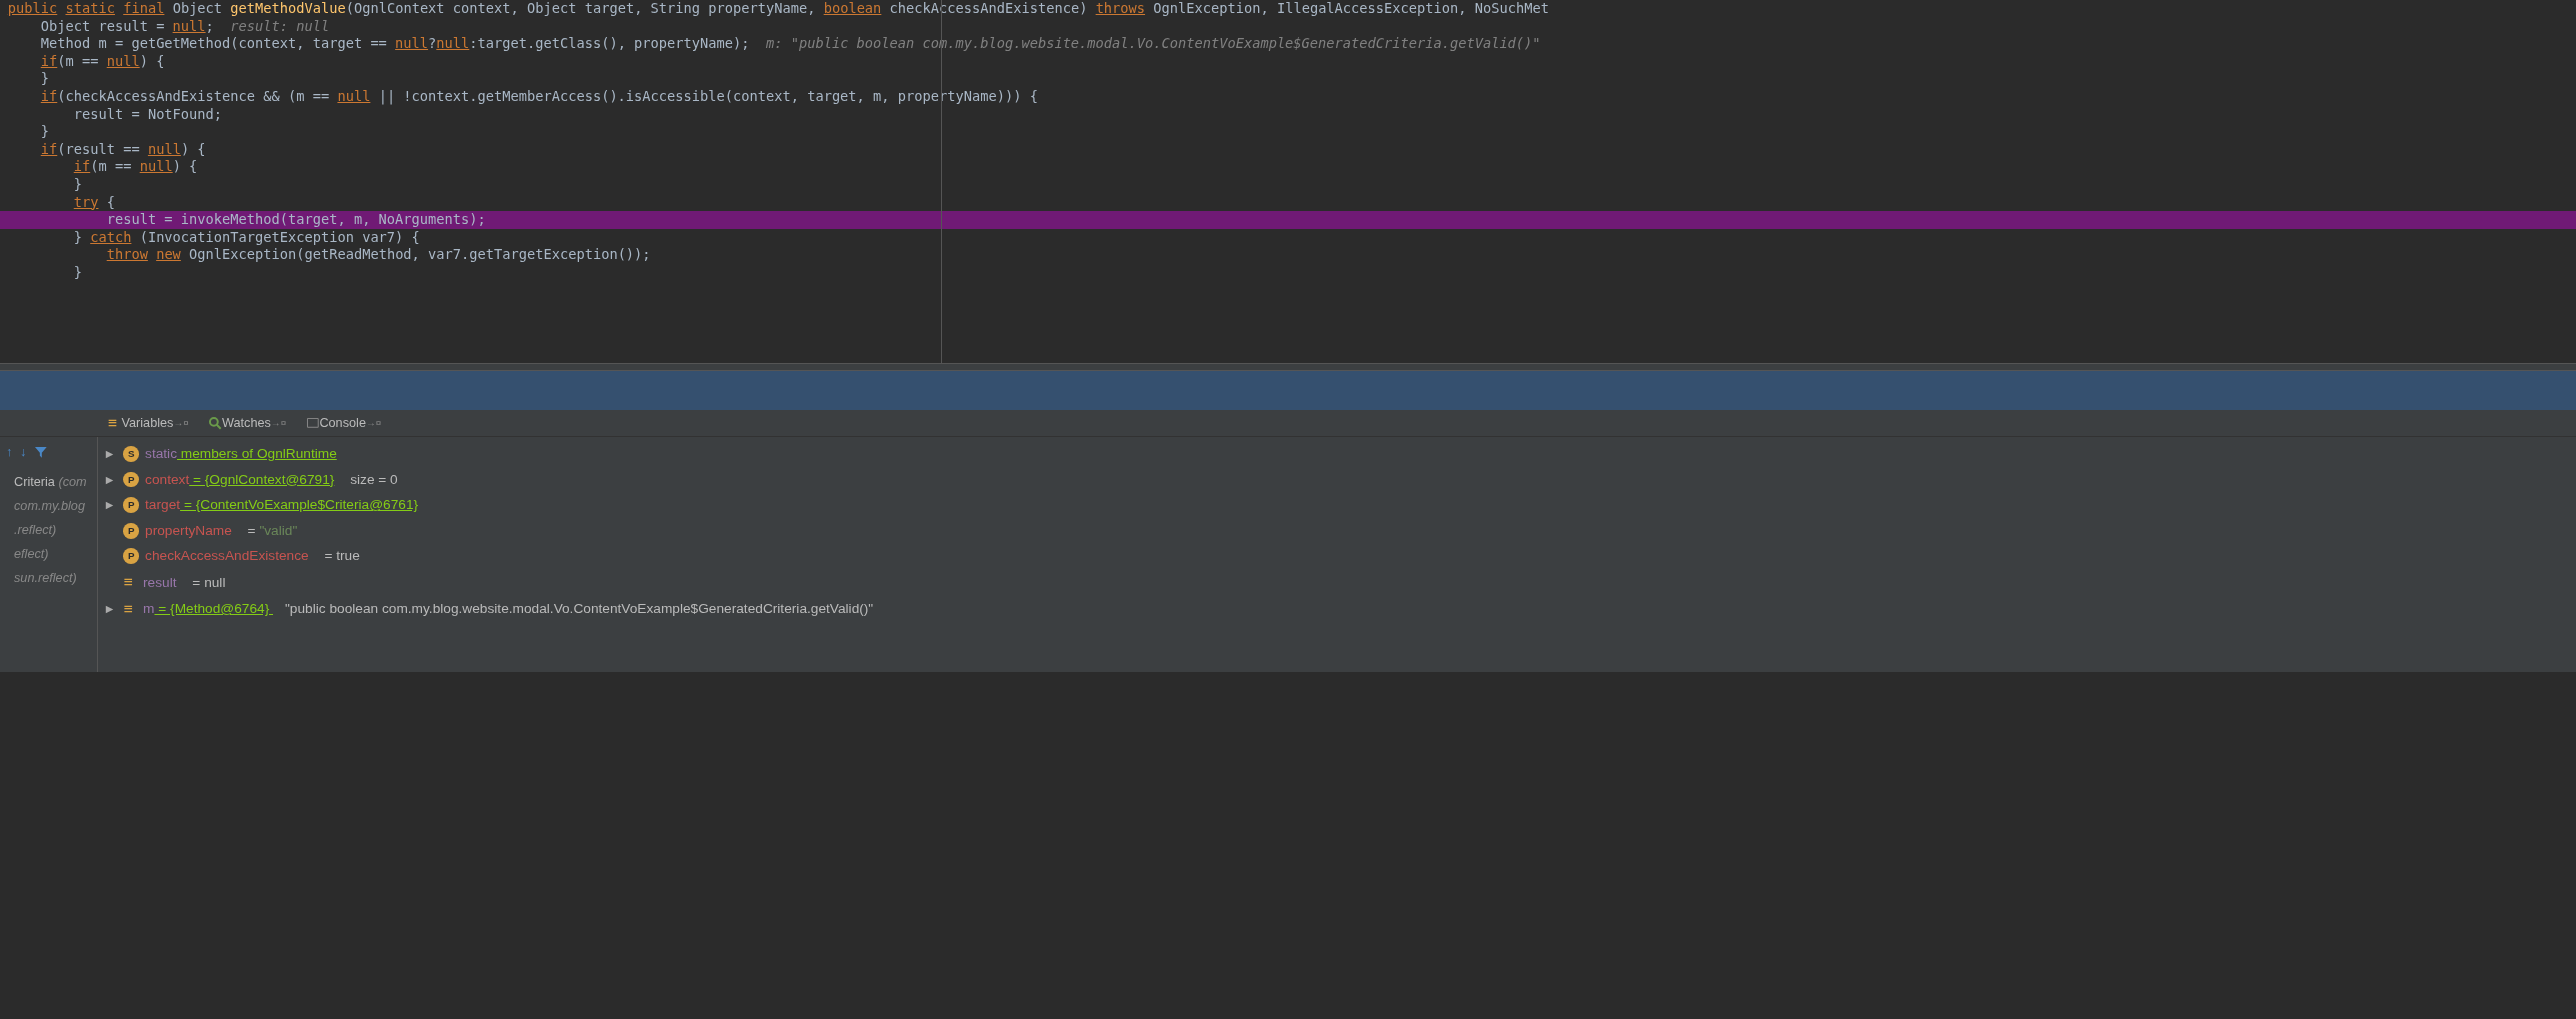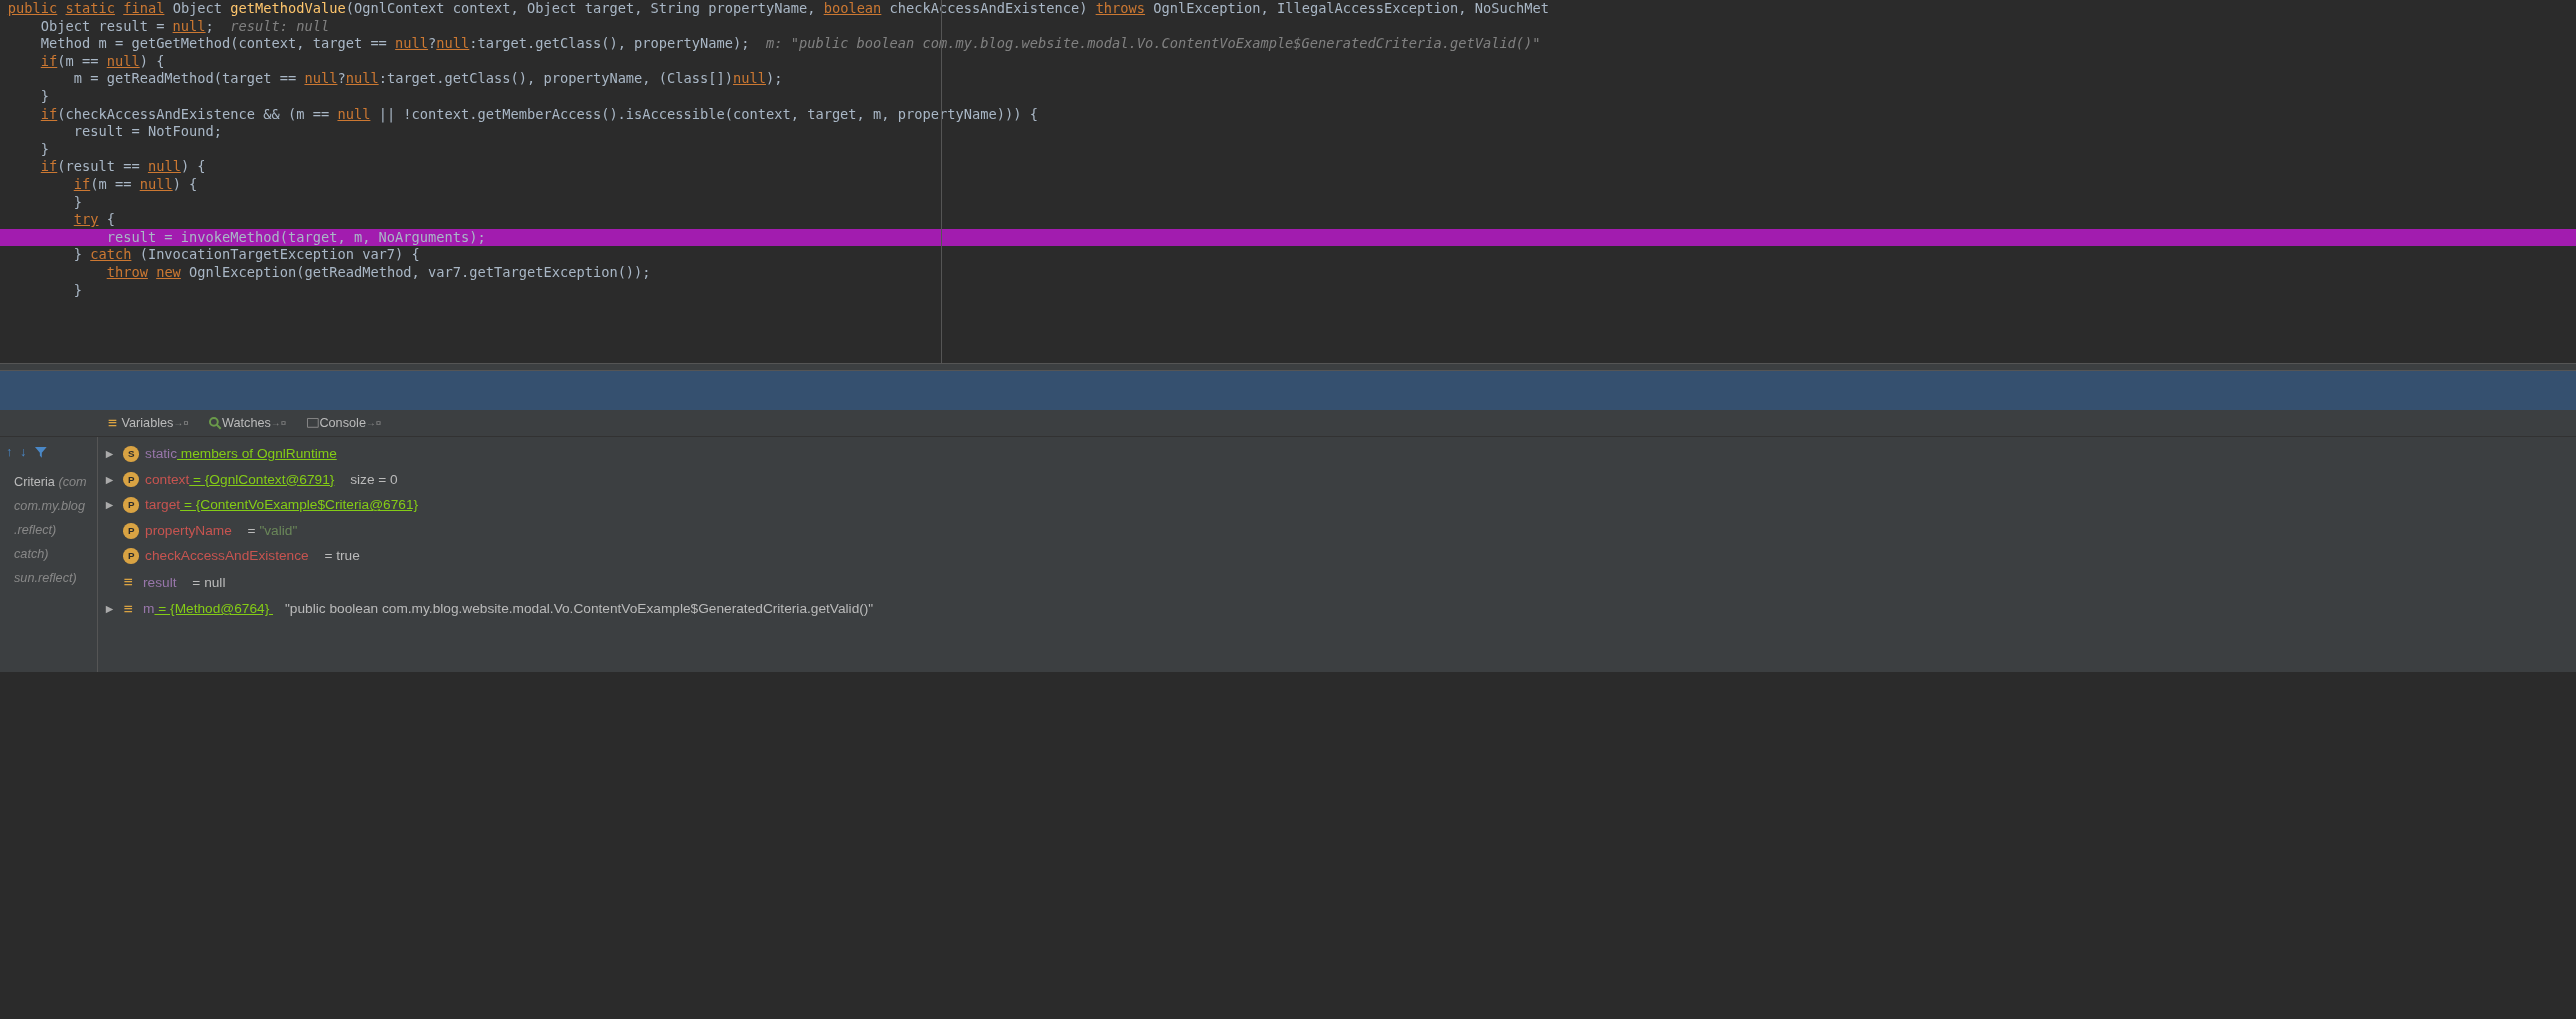--- a/index.html
+++ b/index.html
@@ -17,21 +17,21 @@
       height: 363px;
       overflow: hidden;
       position: relative;
     }
     .code-line {
       white-space: pre;
       line-height: 17.6px;
       padding-left: 7.8px;
     }
     .code-line.exec-point {
-      background: #a21caf;
+      background: #701a75;
     }
     .kw { color: #cc7832; text-decoration: underline; }
     .comment { color: #808080; font-style: italic; }
     .method-name { color: #ffc66d; }
     .ruler {
       position: absolute;
       top: 0;
       bottom: 0;
       left: 941px;
       width: 1px;
@@ -162,21 +162,20 @@
   <div class="ruler"></div>
 
   <div class="code-line"><span class="kw">public</span> <span class="kw">static</span> <span class="kw">final</span><span> Object </span><span class="method-name">getMethodValue</span><span>(OgnlContext context, Object target, String propertyName, </span><span class="kw">boolean</span><span> checkAccessAndExistence) </span><span class="kw">throws</span><span> OgnlException, IllegalAccessException, NoSuchMet</span></div>
 
   <div class="code-line"><span>    Object result = </span><span class="kw">null</span><span>;  </span><span class="comment">result: null</span></div>
 
   <div class="code-line"><span>    Method m = getGetMethod(context, target == </span><span class="kw">null</span><span>?</span><span class="kw">null</span><span>:target.getClass(), propertyName);  </span><span class="comment">m: "public boolean com.my.blog.website.modal.Vo.ContentVoExample$GeneratedCriteria.getValid()"</span></div>
 
   <div class="code-line"><span>    </span><span class="kw">if</span><span>(m == </span><span class="kw">null</span><span>) {</span></div>
 
-  <div class="code-line"><span>        m = getReadMethod(target == </span><span class="kw">null</span><span>?</span><span class="kw">null</span><span>:target.getClass(), propertyName, (Class[])</span><span class="kw">null</span><span>);</span></div>
 
   <div class="code-line">    }</div>
   <div class="code-line"></div>
 
   <div class="code-line"><span>    </span><span class="kw">if</span><span>(checkAccessAndExistence &amp;&amp; (m == </span><span class="kw">null</span><span> || !context.getMemberAccess().isAccessible(context, target, m, propertyName))) {</span></div>
 
   <div class="code-line">        result = NotFound;</div>
   <div class="code-line">    }</div>
   <div class="code-line"></div>
 
@@ -237,21 +236,21 @@
       <span class="frame-toolbar-icon">↓</span>
       <span class="frame-toolbar-icon">
         <svg width="13.7" height="13.7" viewBox="0 0 14 14">
             <path d="M1 2 L13 2 L8 8 L8 13 L6 11 L6 8 Z" fill="#4a88c7"></path>
           </svg>
       </span>
     </div>
     <div class="frame-item"><span class="fmain">Criteria</span><span> (com</span></div>
     <div class="frame-item">com.my.blog</div>
     <div class="frame-item">.reflect)</div>
-    <div class="frame-item">catch)</div>
+    <div class="frame-item">eflect)</div>
     <div class="frame-item">sun.reflect)</div>
   </div>
 
   <div class="variables-pane">
     <div class="var-row">
       <span class="expand-arrow">▶</span>
       <span class="var-badge badge-s">S</span>
       <span><span class="var-name">static</span><span class="var-val"> members of OgnlRuntime</span></span>
     </div>
     <div class="var-row">

